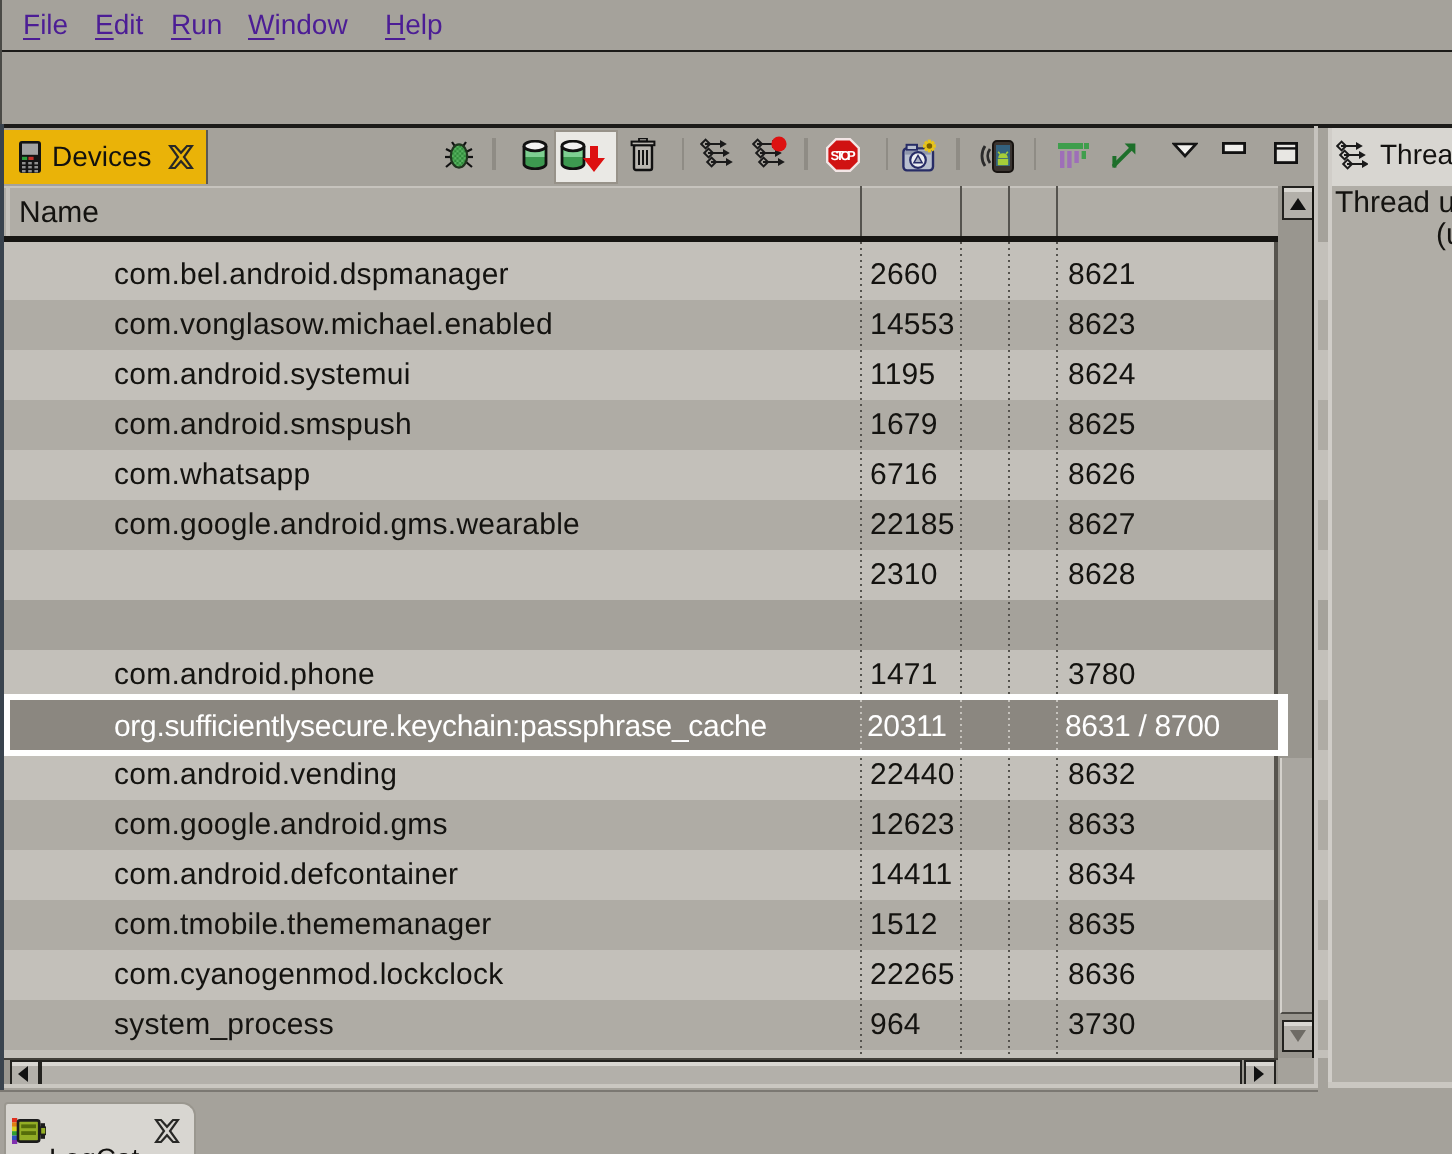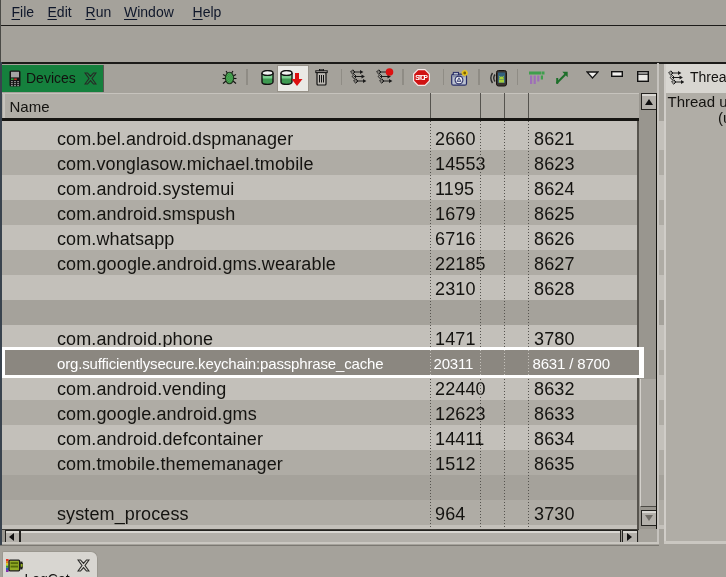--- a/index.html
+++ b/index.html
@@ -3,33 +3,33 @@
 <meta charset="utf-8">
 <style>
   html,body{margin:0;padding:0;}
   body{font-family:"Liberation Sans",sans-serif;}
   #win{position:relative;width:726px;height:577px;background:#a5a29b;overflow:hidden;
        font-family:"Liberation Sans",sans-serif;color:#141310;}
   .abs{position:absolute;}
   .txt{white-space:nowrap;}
   
   #menubar{left:0;top:0;width:726px;height:25px;border-bottom:1.5px solid #1c1b19;}
-  .mitem{position:absolute;top:4px;font-size:14px;color:#0f172a;}
+  .mitem{position:absolute;top:4px;font-size:14px;color:#4c1d95;}
   .mitem u{text-decoration-thickness:1.2px;text-underline-offset:2px;}
   
   #topline{left:0;top:62px;width:726px;height:1.5px;background:#1c1b19;}
-  #devtab{left:2px;top:64.5px;width:101px;height:27.5px;background:#15803d;border-right:1.5px solid #5a5852;}
+  #devtab{left:2px;top:64.5px;width:101px;height:27.5px;background:#eab308;border-right:1.5px solid #5a5852;}
   .tabtxt{font-size:14px;color:#12110f;}
   .sep{position:absolute;top:69px;width:1.5px;height:16px;background:#8f8c85;}
   #pressed{left:276.5px;top:64.5px;width:30.5px;height:25px;background:#eae9e5;border:1px solid #979289;}
   
   #header{left:0;top:92.5px;width:638.5px;height:25px;background:#b0ada6;border-bottom:3px solid #161512;}
   .hdiv{position:absolute;top:92.5px;width:1.2px;height:25px;background:#55534e;}
   
-  .row{position:absolute;left:0;width:685px;height:25px;font-size:18px;letter-spacing:0.12px;padding-left:20px;}
+  .row{position:absolute;left:0;width:685px;height:25px;font-size:15px;letter-spacing:0.12px;padding-left:20px;}
   .rl{background:#c3c0ba;}
   .rd{background:#afaca5;}
   .cname{position:absolute;left:57px;top:4.5px;}
   .cpid{position:absolute;left:435px;top:4.5px;}
   .cport{position:absolute;left:534px;top:4.5px;}
   .dot{position:absolute;top:120.5px;height:408px;width:1px;
        background:repeating-linear-gradient(to bottom,#55534e 0 1px,transparent 1px 3px);}
   
   #selw{left:1.5px;top:346.5px;width:642px;height:31.5px;background:#ffffff;z-index:30;}
   #seli{position:absolute;left:3.5px;top:3.5px;width:633.5px;height:24.5px;background:#8b8780;color:#fff;font-size:15px;letter-spacing:-0.16px;}
@@ -238,21 +238,21 @@
   <div class="hdiv" style="left:503.5px"></div>
   <div class="hdiv" style="left:527.5px"></div>
 
   <div class="row rl" style="top:120.5px;height:4px"></div>
   <div class="row rl" style="top:124.5px">
       <span class="cname">com.bel.android.dspmanager</span>
       <span class="cpid">2660</span>
       <span class="cport">8621</span>
     </div>
   <div class="row rd" style="top:149.5px">
-      <span class="cname">com.vonglasow.michael.tmobile</span>
+      <span class="cname">com.vonglasow.michael.enabled</span>
       <span class="cpid">14553</span>
       <span class="cport">8623</span>
     </div>
   <div class="row rl" style="top:174.5px">
       <span class="cname">com.android.systemui</span>
       <span class="cpid">1195</span>
       <span class="cport">8624</span>
     </div>
   <div class="row rd" style="top:199.5px">
       <span class="cname">com.android.smspush</span>
@@ -291,20 +291,25 @@
     </div>
   <div class="row rl" style="top:424.5px">
       <span class="cname">com.android.defcontainer</span>
       <span class="cpid">14411</span>
       <span class="cport">8634</span>
     </div>
   <div class="row rd" style="top:449.5px">
       <span class="cname">com.tmobile.thememanager</span>
       <span class="cpid">1512</span>
       <span class="cport">8635</span>
+    </div>
+  <div class="row rl" style="top:474.5px">
+      <span class="cname">com.cyanogenmod.lockclock</span>
+      <span class="cpid">22265</span>
+      <span class="cport">8636</span>
     </div>
   <div class="row rd" style="top:499.5px">
       <span class="cname">system_process</span>
       <span class="cpid">964</span>
       <span class="cport">3730</span>
     </div>
   <div class="row rl" style="top:524.5px;height:4px"></div>
 
   <div class="dot" style="left:429.5px"></div>
   <div class="dot" style="left:479.5px"></div>

